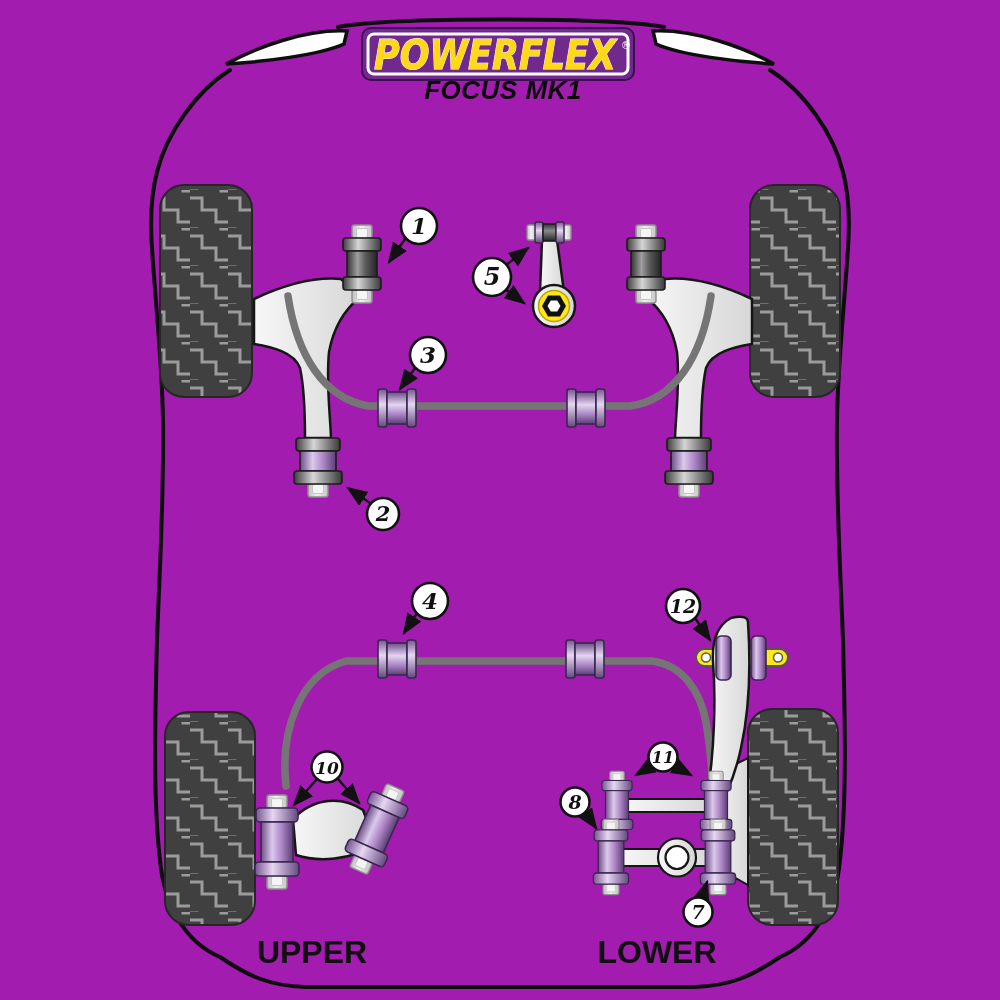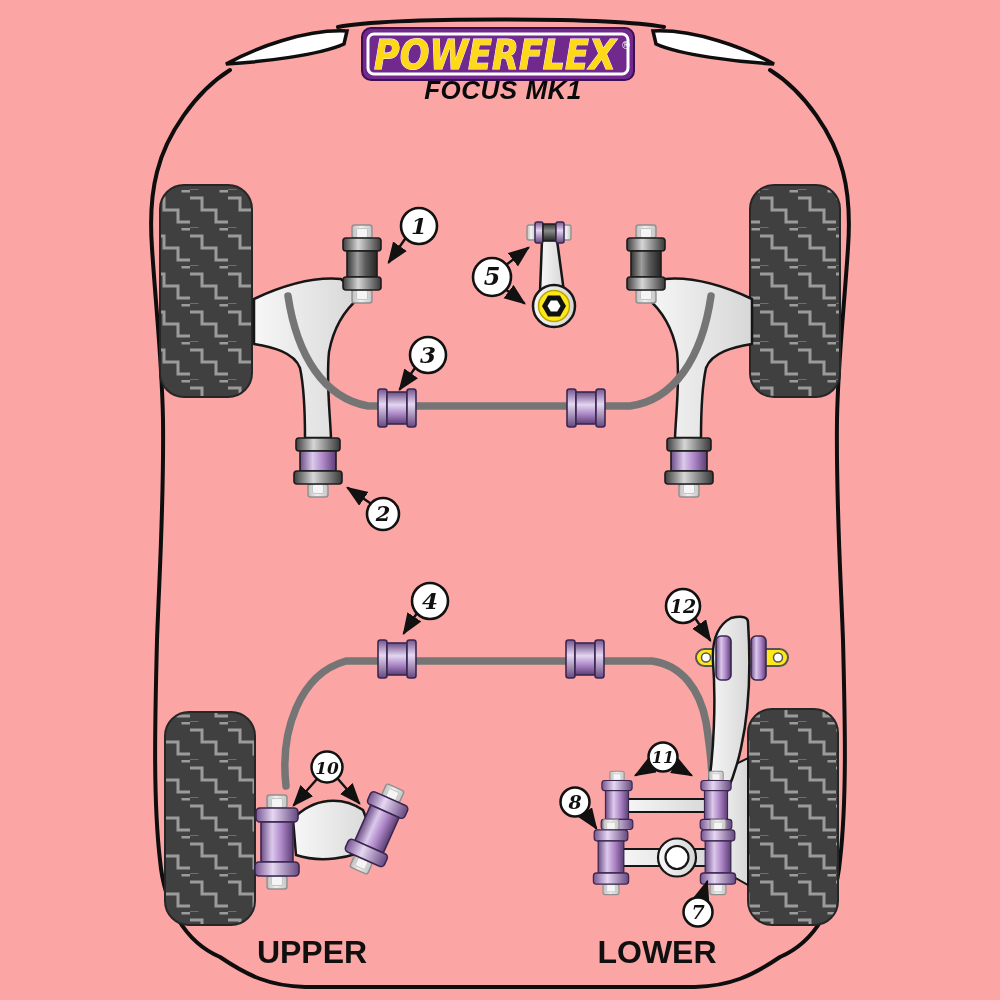--- a/index.html
+++ b/index.html
@@ -1,16 +1,16 @@
 <!DOCTYPE html>
 <html><head>
 <meta charset="utf-8">
 <style>
   html,body{margin:0;padding:0;background:#ffffff;}
-  .stage{width:1000px;height:1000px;position:relative;background:#fca5a5;overflow:hidden;}
+  .stage{width:1000px;height:1000px;position:relative;background:#a21caf;overflow:hidden;}
   svg{display:block;}
   text{user-select:none;}
   .callout-num{font-family:"DejaVu Serif",serif;font-style:italic;font-weight:bold;fill:#111;}
   .section-label{font-family:"Liberation Sans",sans-serif;font-weight:bold;fill:#101010;}
 </style>
 </head>
 <body>
 
 <div class="stage">
 <svg width="1000" height="1000" viewBox="0 0 1000 1000">

